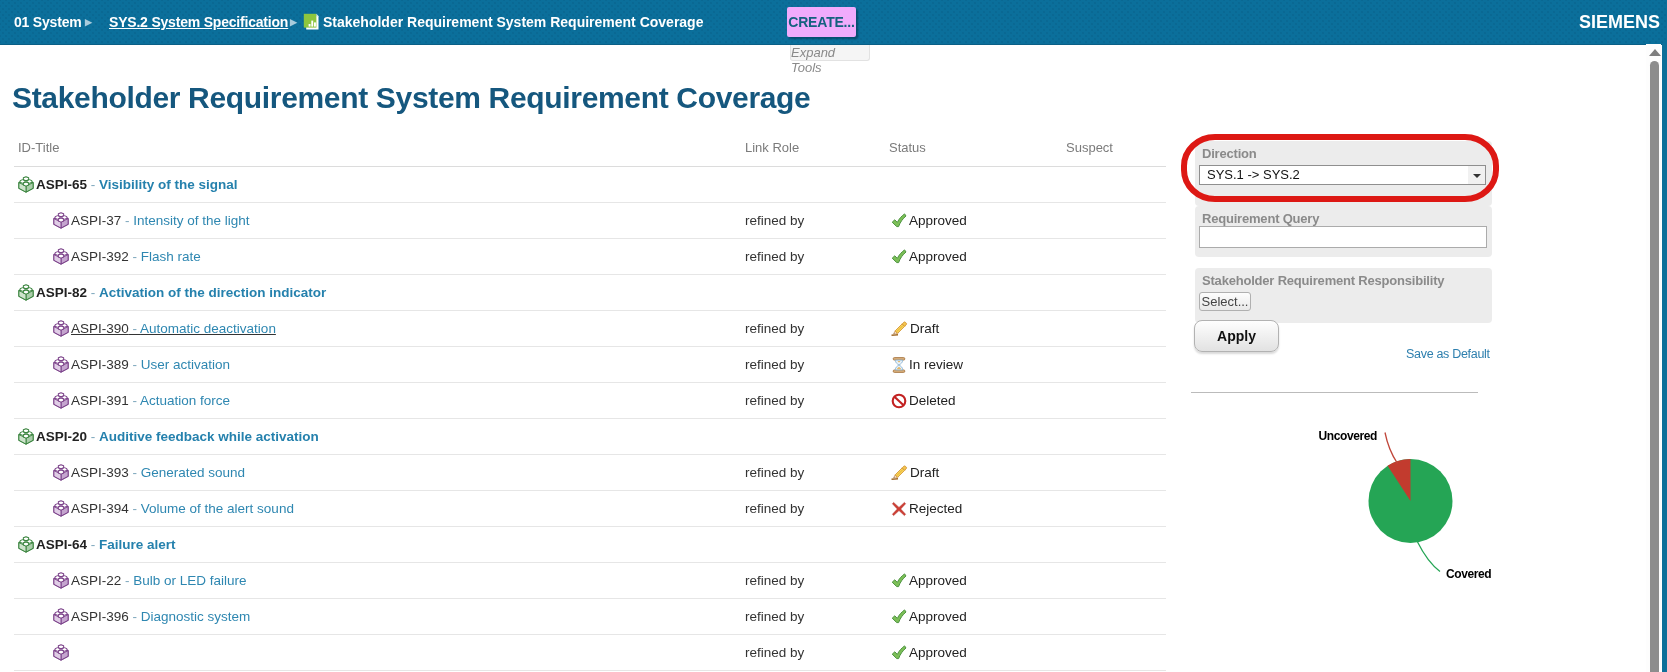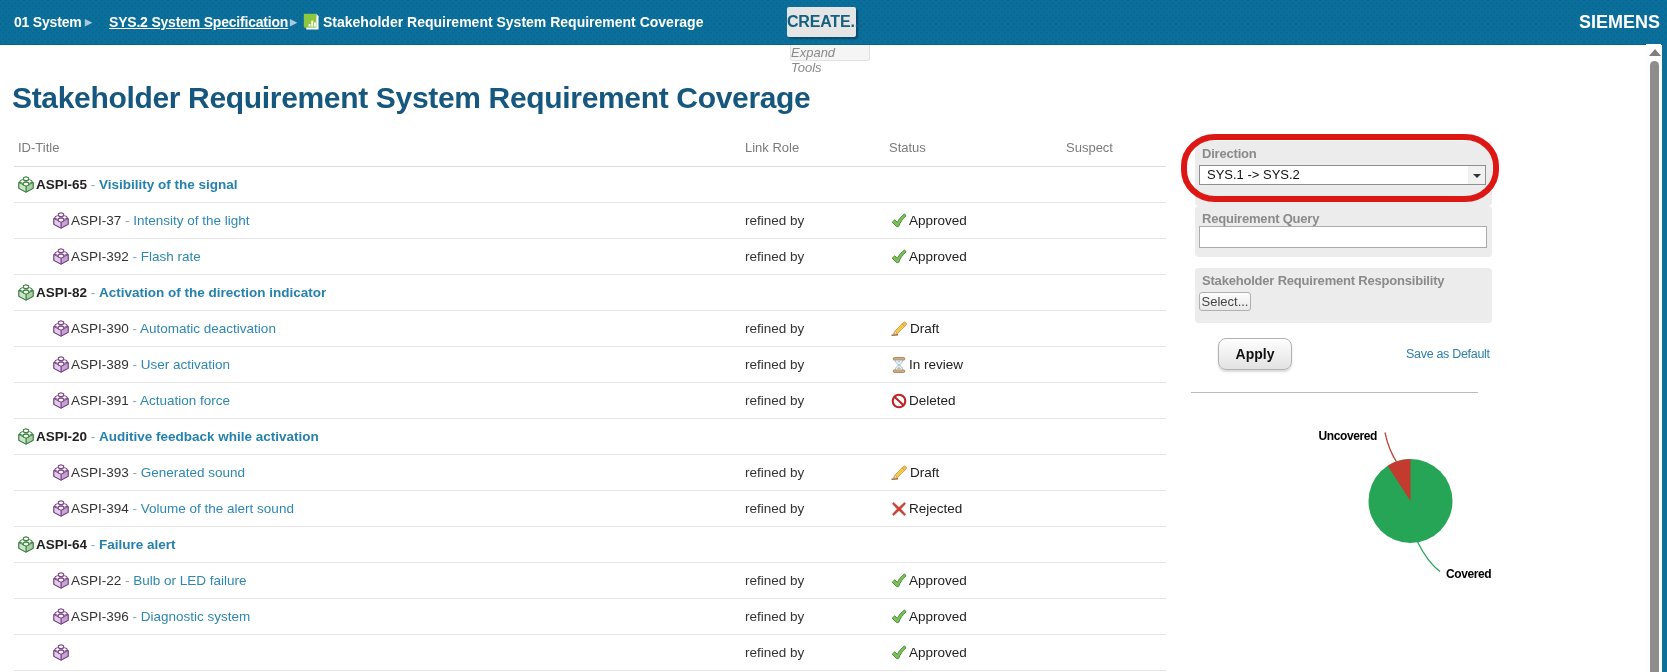--- a/index.html
+++ b/index.html
@@ -1,21 +1,21 @@
 <!DOCTYPE html>
 <html><head>
 <meta charset="utf-8">
 <style>
 html,body{margin:0;padding:0;}
 body{width:1667px;height:672px;font-family:"Liberation Sans",sans-serif;position:relative;background:#ffffff;overflow:hidden;}
 .abs{position:absolute;}
 
 .topbar{position:absolute;left:0;top:0;width:1667px;height:44px;border-bottom:1px solid #0a5f86;box-sizing:content-box;background:#0b6f9b;background-image:radial-gradient(rgba(0,40,70,0.09) 1px,transparent 1.4px),radial-gradient(rgba(0,40,70,0.09) 1px,transparent 1.4px);background-size:6px 6px;background-position:0 0,3px 3px;}
 .crumb{position:absolute;top:0;height:44px;line-height:44px;color:#fff;font-weight:bold;font-size:14px;letter-spacing:-0.2px;white-space:nowrap;}
-.createbtn{position:absolute;left:787px;top:7px;width:69px;height:30px;background:#e5e5e5;border-radius:2px;color:#14617f;font-weight:bold;font-size:16px;letter-spacing:-0.2px;text-align:center;line-height:30px;box-shadow:2px 2px 2px rgba(0,25,45,0.4);}
+.createbtn{position:absolute;left:787px;top:7px;width:69px;height:30px;background:#f0abfc;border-radius:2px;color:#14617f;font-weight:bold;font-size:14px;letter-spacing:-0.2px;text-align:center;line-height:30px;box-shadow:2px 2px 2px rgba(0,25,45,0.4);}
 .expandtools{position:absolute;left:790px;top:45px;width:78px;height:15px;background:#f5f5f5;border:1px solid #e2e2e2;border-top:none;color:#8a8a8a;font-size:13px;line-height:15px;border-radius:0 0 3px 3px;font-style:italic;}
 .siemens{position:absolute;right:7px;top:0;height:44px;line-height:44px;color:#fff;font-weight:bold;font-size:18px;letter-spacing:0px;}
 
 .pagetitle{position:absolute;left:12px;top:81px;font-size:30px;font-weight:bold;color:#15577e;letter-spacing:-0.33px;}
 
 .thead{position:absolute;top:140px;color:#7b7b7b;font-size:13px;}
 .hline{position:absolute;height:1px;background:#dcdcdc;left:14px;width:1152px;}
 .rline{position:absolute;height:1px;background:#e6e6e6;left:14px;width:1152px;}
 .row{position:absolute;left:0;width:1167px;height:36px;}
 .rowtxt{position:absolute;top:0;height:36px;line-height:36px;font-size:13.5px;color:#333;white-space:nowrap;}
@@ -29,21 +29,21 @@
 .status svg{vertical-align:-3.5px;margin-right:2px;}
 .icon16{position:absolute;top:10px;}
 
 .fbox{position:absolute;left:1195px;width:297px;background:#ececec;border-radius:4px;}
 .flabel{position:absolute;left:7px;top:5px;font-size:13px;font-weight:bold;color:#8a8a8a;letter-spacing:-0.2px;}
 .selectbox{position:absolute;left:4px;top:24px;width:287px;height:20px;box-sizing:border-box;background:#fff;border:1px solid #8f8f8f;font-size:13px;color:#111;line-height:18px;padding-left:7px;}
 .selarrow{position:absolute;right:0;top:0;width:17px;height:18px;background:#f1f1f1;}
 .selarrow:after{content:"";position:absolute;left:5px;top:8px;border-left:4px solid transparent;border-right:4px solid transparent;border-top:4px solid #333;}
 .qinput{position:absolute;left:4px;top:20px;width:288px;height:22px;box-sizing:border-box;background:#fff;border:1px solid #ababab;}
 .selectbtn{position:absolute;left:4px;top:24px;width:52px;height:19px;box-sizing:border-box;background:linear-gradient(#fdfdfd,#e8e8e8);border:1px solid #b0b0b0;border-radius:3px;font-size:13px;color:#444;text-align:center;line-height:17px;}
-.applybtn{position:absolute;left:1194px;top:338px;width:74px;height:32px;box-sizing:border-box;background:linear-gradient(#fefefe,#e2e2e2);border:1px solid #b2b2b2;border-radius:8px;box-shadow:0 2px 2px rgba(0,0,0,0.15);font-size:14px;font-weight:bold;color:#111;text-align:center;line-height:30px;margin-left:24px;}
+.applybtn{position:absolute;left:1194px;top:320px;width:85px;height:32px;box-sizing:border-box;background:linear-gradient(#fefefe,#e2e2e2);border:1px solid #b2b2b2;border-radius:8px;box-shadow:0 2px 2px rgba(0,0,0,0.15);font-size:14px;font-weight:bold;color:#111;text-align:center;line-height:30px;}
 .savedef{position:absolute;left:1406px;top:347px;font-size:12.5px;letter-spacing:-0.3px;color:#2d7fae;}
 .rsep{position:absolute;left:1191px;top:392px;width:287px;height:1px;background:#bbbbbb;}
 
 .sbtrack{position:absolute;left:1646px;top:44px;width:15px;height:628px;background:#fdfdfd;}
 .sbthumb{position:absolute;left:1650px;top:61px;width:9px;height:611px;background:#8d8d8d;border-radius:5px 5px 0 0;}
 .sbarrow{position:absolute;left:1649px;top:49px;width:0;height:0;border-left:6px solid transparent;border-right:6px solid transparent;border-bottom:7px solid #7e7e7e;}
 .bluestripe{position:absolute;left:1662px;top:44px;width:5px;height:628px;background:#0e6f99;}
 </style>
 </head>
 <body>
@@ -137,21 +137,21 @@
     <div class="row" style="top:311px;">
       <span class="abs icon16" style="left:52px;top:9px;"><svg width="18" height="18" viewBox="0 0 19 19">
           <path d="M2 7 L9.5 3.5 L17 7 L17 13 L9.5 17 L2 13 Z" fill="#efe3f2" stroke="#7a4088" stroke-width="1.2" stroke-linejoin="round"></path>
           <path d="M9.5 10.5 L17 7 L17 13 L9.5 17 Z" fill="#c5a5cf" stroke="#7a4088" stroke-width="1" stroke-linejoin="round"></path>
           <path d="M2 7 L9.5 10.5 L9.5 17 L2 13 Z" fill="#e0cde6" stroke="#7a4088" stroke-width="1" stroke-linejoin="round"></path>
           <path d="M6.7 1.9 L9.5 0.8 L12.3 1.9 L12.3 4 L9.5 5.1 L6.7 4 Z" fill="#fff" stroke="#7a4088" stroke-width="1.1" stroke-linejoin="round"></path>
           <path d="M3.2 4.9 L5.8 3.9 L8.4 4.9 L8.4 6.6 L5.8 7.6 L3.2 6.6 Z" fill="#fff" stroke="#7a4088" stroke-width="1" stroke-linejoin="round"></path>
           <path d="M10.6 4.9 L13.2 3.9 L15.8 4.9 L15.8 6.6 L13.2 7.6 L10.6 6.6 Z" fill="#fff" stroke="#7a4088" stroke-width="1" stroke-linejoin="round"></path>
           <path d="M6.7 7.5 L9.5 6.4 L12.3 7.5 L12.3 9.6 L9.5 10.7 L6.7 9.6 Z" fill="#fff" stroke="#7a4088" stroke-width="1.1" stroke-linejoin="round"></path>
         </svg></span>
-      <div class="rowtxt" style="left:71px;"><span class="cid">ASPI-390</span><span class="dash"> - </span><span class="ctitle">Automatic deactivation</span></div>
+      <div class="rowtxt" style="left:71px;text-decoration:underline;"><span class="cid">ASPI-390</span><span class="dash"> - </span><span class="ctitle">Automatic deactivation</span></div>
       <div class="lrole">refined by</div>
       <div class="status"><svg width="17" height="17" viewBox="0 0 17 17">
           <path d="M0.5 15.2 L7 14.8 Z" stroke="#a06a28" stroke-width="1.6"></path>
           <path d="M2.6 13.9 L4.2 10.9 L6.6 13.3 L3.6 14.6 Z" fill="#f8e0c8" stroke="#c08a50" stroke-width="0.8"></path>
           <path d="M2.9 14.2 L4 13.8 L3.4 13.2 Z" fill="#555"></path>
           <path d="M4.2 10.9 L11.2 3.9 L13.6 6.3 L6.6 13.3 Z" fill="#fcd95c" stroke="#d69a3c" stroke-width="1"></path>
           <path d="M6.1 11.5 L12.4 5.2 M5.2 12.1 L11.4 5.8" stroke="#e8b73c" stroke-width="0.8"></path>
           <path d="M11.2 3.9 L12.8 2.3 Q13.6 1.6 14.4 2.3 L15.2 3.1 Q15.9 3.9 15.2 4.7 L13.6 6.3 Z" fill="#f3c54e" stroke="#d69a3c" stroke-width="1"></path>
         </svg>Draft</div>
       <div class="rline" style="top:35px;"></div>

